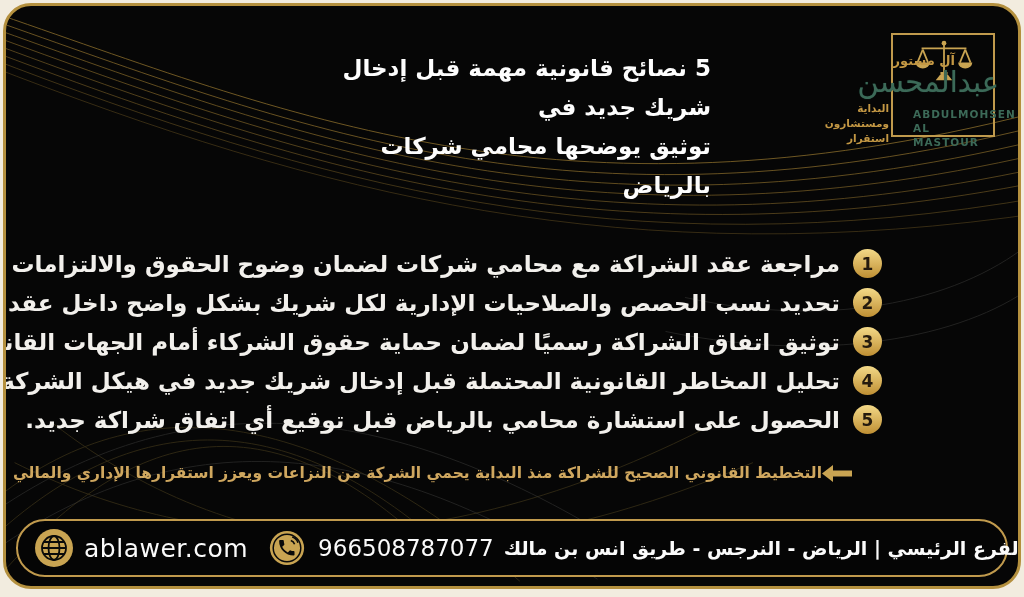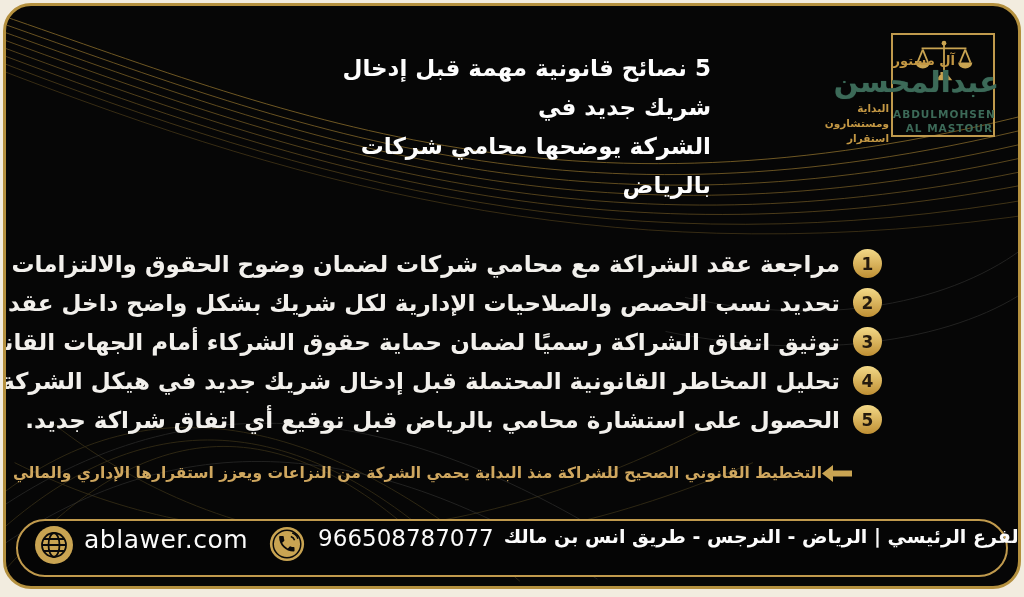--- a/index.html
+++ b/index.html
@@ -10,24 +10,24 @@
           background:#060606; border:3px solid #b4903e; border-radius:28px; overflow:hidden; }
 
   svg.deco { position:absolute; left:0; top:0; width:100%; height:100%; pointer-events:none; }
 
   
   .logo { position:absolute; top:11px; right:11px; width:165px; height:150px; }
   .logo-frame { position:absolute; top:16px; right:12px; width:104px; height:104px; border:2px solid #c09a4d; }
   .logo-scales { position:absolute; top:22px; right:32px; width:62px; height:46px; }
   .callig-top { position:absolute; top:36px; right:52px; color:#c49844; font-size:13px; font-weight:bold;
                 direction:rtl; white-space:nowrap; }
-  .callig-main { position:absolute; top:48px; right:8px; color:#3c6a58; font-size:29px; font-weight:bold;
+  .callig-main { position:absolute; top:48px; right:8px; color:#3c6a58; font-size:29px; font-weight:normal;
                  direction:rtl; white-space:nowrap; text-shadow:0 0 1px #20443a; }
-  .logo-en { position:absolute; top:90px; right:14px; width:100px; text-align:right;
-             color:#3c6a58; font-size:10.5px; font-weight:bold; letter-spacing:1px; line-height:14px; }
+  .logo-en { position:absolute; top:90px; right:14px; width:100px; text-align:left;
+             color:#3c6a58; font-size:10.5px; font-weight:bold; letter-spacing:1px; line-height:14px;padding-left:20px; }
   .logo-tagline { position:absolute; top:84px; right:118px; width:48px; text-align:right;
                   color:#c49844; font-size:10.5px; font-weight:bold; line-height:15px; direction:rtl; }
 
   
   .title { position:absolute; left:281px; top:43px; width:424px; 
            color:#fdfdfd; font-size:23px; font-weight:bold; line-height:39px; direction:rtl; }
   .intro { position:absolute; left:87px; right:97px; top:157px;
            color:#cfa75f; font-size:19.5px; font-weight:bold; line-height:35px;
            text-align:right; direction:rtl; }
 
@@ -42,21 +42,21 @@
 
   
   .note { position:absolute; right:166px; left:100px; top:458px;
           display:flex; align-items:center; direction:rtl; }
   .note-arrow { flex:0 0 30px; width:30px; height:17px; }
   .note-text { color:#cfa75f; font-size:15.5px; font-weight:bold; white-space:nowrap; direction:rtl; }
 
   
   .footer { position:absolute; left:10px; right:10px; bottom:9px; height:58px;
             border:2.5px solid #c09a4d; border-radius:30px; background:#050505;
-            display:flex; align-items:flex-start; padding:4px 16px; gap:10px; }
+            display:flex; align-items:center; padding:4px 16px; gap:10px; }
   .icon-circle { border-radius:50%; flex:0 0 auto; }
   .website { color:#fbfbfb; font-size:25px; letter-spacing:.5px; }
   .phone-number { color:#fbfbfb; font-size:23px; margin-left:2px; direction:ltr; }
   .address-group { margin-left:auto; display:flex; align-items:center; gap:10px; direction:rtl; }
   .address { color:#fbfbfb; font-size:19px; font-weight:bold; white-space:nowrap; direction:rtl; }
 </style>
 </head>
 <body>
 
 <div class="card">
@@ -112,21 +112,21 @@
     </div>
     <div class="logo-tagline">
       <div>البداية</div>
       <div>ومستشارون</div>
       <div>استقرار</div>
     </div>
   </div>
 
   <div class="title">
     <div>5 نصائح قانونية مهمة قبل إدخال شريك جديد في</div>
-    <div>الشركة يوضحها محامي شركات بالرياض</div>
+    <div>توثيق يوضحها محامي شركات بالرياض</div>
   </div>
 
 
   <div class="tips">
       <div class="tip-row">
         <span class="tip-badge">1</span>
         <span class="tip-text">مراجعة عقد الشراكة مع محامي شركات لضمان وضوح الحقوق والالتزامات بين جميع الشركاء.</span>
       </div>
       <div class="tip-row">
         <span class="tip-badge">2</span>

